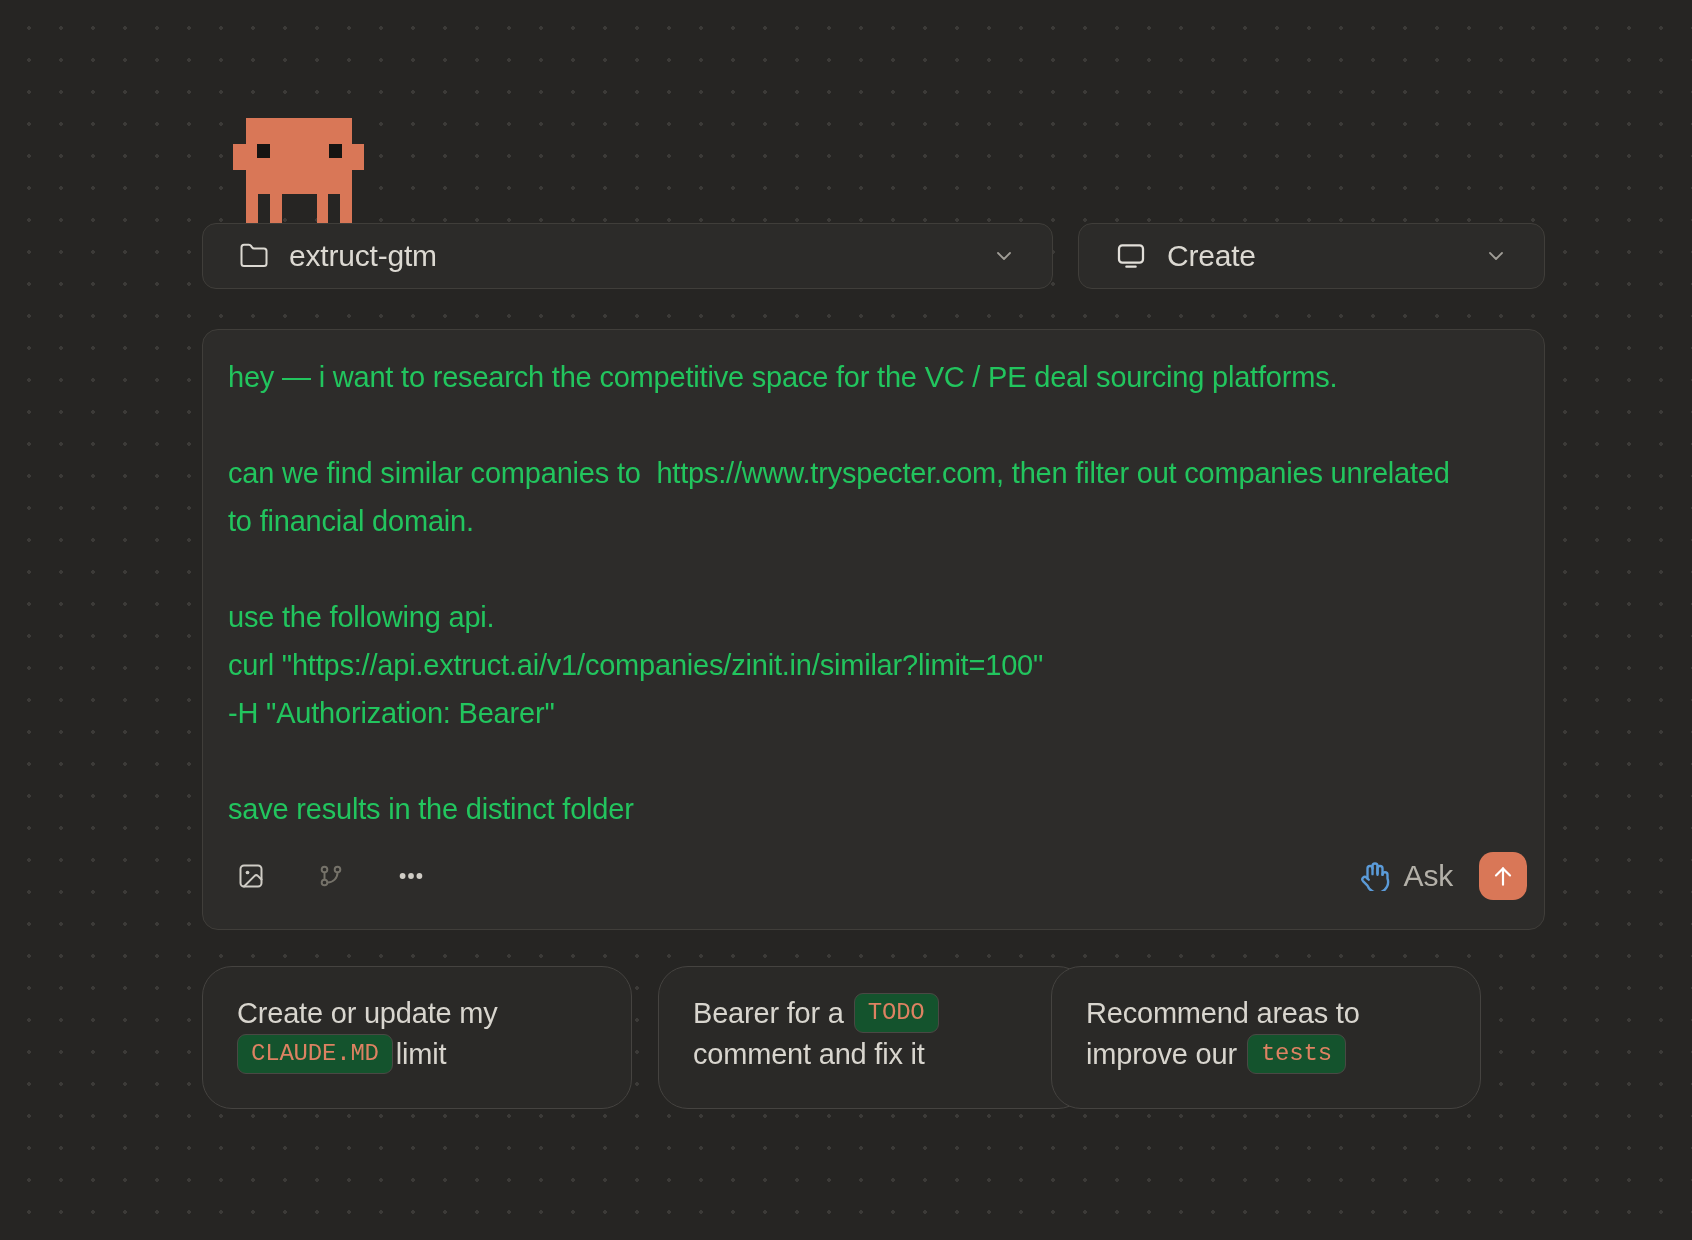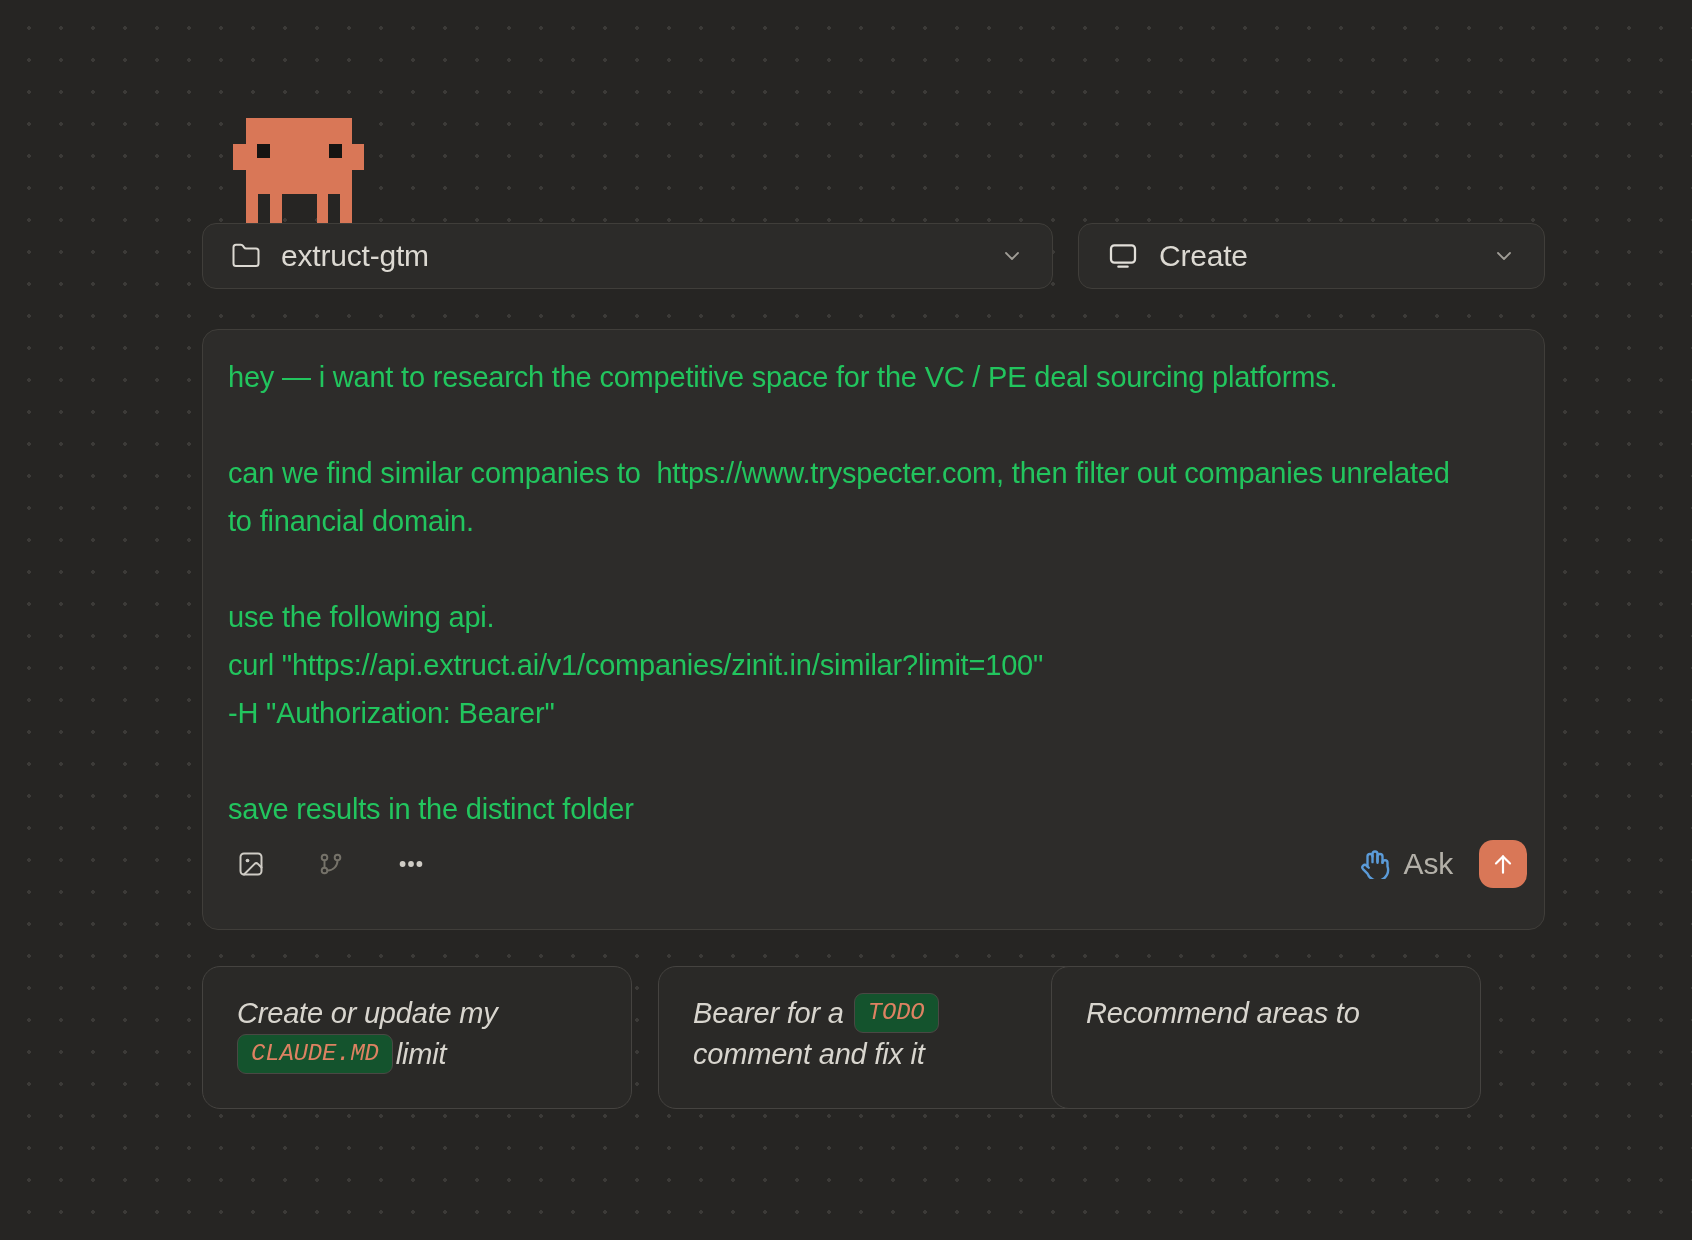--- a/index.html
+++ b/index.html
@@ -15,61 +15,60 @@
     font-family:"Liberation Sans","DejaVu Sans",sans-serif;
     color:#e2dfd9;
   }
   
   .mascot{position:absolute;left:233px;top:118px;}
   
   .selector{
     position:absolute;top:223px;height:66px;
     background:#2c2b29;border:1px solid #403e3a;border-radius:14px;
     display:flex;align-items:center;
-    padding:0 28px;
+    padding:0 36px;
     cursor:pointer;
   }
   .selector .sel-label{font-size:30px;color:#dcd9d2;margin-left:20px;letter-spacing:-0.2px;}
   .selector .chev{margin-left:auto;display:flex;align-items:center;}
   #project-selector{left:202px;width:851px;}
   #env-selector{left:1078px;width:467px;}
   
   .composer{
     position:absolute;left:202px;top:329px;width:1343px;height:601px;
     background:#2d2c2a;border:1px solid #403e3a;border-radius:16px;
   }
   .composer-text{
     position:absolute;left:0;top:0;right:0;bottom:80px;
     padding:23px 26px 0 25px;
     font-size:29px;line-height:48px;letter-spacing:-0.2px;
     color:#22c55e;white-space:pre-wrap;overflow:hidden;
   }
   .composer-toolbar{
-    position:absolute;left:0;right:0;bottom:16px;height:80px;
+    position:absolute;left:0;right:0;bottom:4px;height:80px;
     display:flex;align-items:center;
     padding:0 17px 18px 34px;
     justify-content:flex-end;
   }
   .tool-icon{width:28px;height:28px;display:flex;align-items:center;justify-content:center;cursor:pointer;}
   .tool-icon + .tool-icon{margin-left:52px;}
   .toolbar-right{margin-left:auto;display:flex;align-items:center;}
   .ask-label{font-size:30px;color:#b3b0a8;margin:0 26px 0 14px;letter-spacing:-0.2px;}
   .submit-btn{
     width:48px;height:48px;border-radius:14px;border:none;
     background:#d97757;display:flex;align-items:center;justify-content:center;
     cursor:pointer;
   }
   
   .card{
     position:absolute;top:966px;width:430px;height:143px;
-    background:#2a2927;border:1px solid #454340;border-radius:18px;
+    background:#2a2927;border:1px solid #454340;border-radius:30px;
     padding:26px 24px 0 34px;
     font-size:29px;line-height:41px;color:#d8d5ce;letter-spacing:-0.2px;
     cursor:pointer;
-    font-style:italic;
   }
   #card-claude-md{left:202px;}
   #card-todo{left:658px;}
   #card-tests{left:1051px;}
   .chip{
     display:inline-block;
     font-family:"Liberation Mono","DejaVu Sans Mono",monospace;
     font-size:24px;line-height:30px;
     color:#dd8262;background:#14532d;
     border:1px solid #4a4844;border-radius:9px;
@@ -200,15 +199,18 @@
     </div>
     <div>
       <span>comment and fix it</span>
     </div>
   </div>
 
   <div class="card" id="card-tests">
     <div>
       <span>Recommend areas to</span>
     </div>
+    <div>
+      <span>improve our</span><span class="chip chip-gap-l">tests</span>
+    </div>
   </div>
 
 </div>
 
 </body></html>

